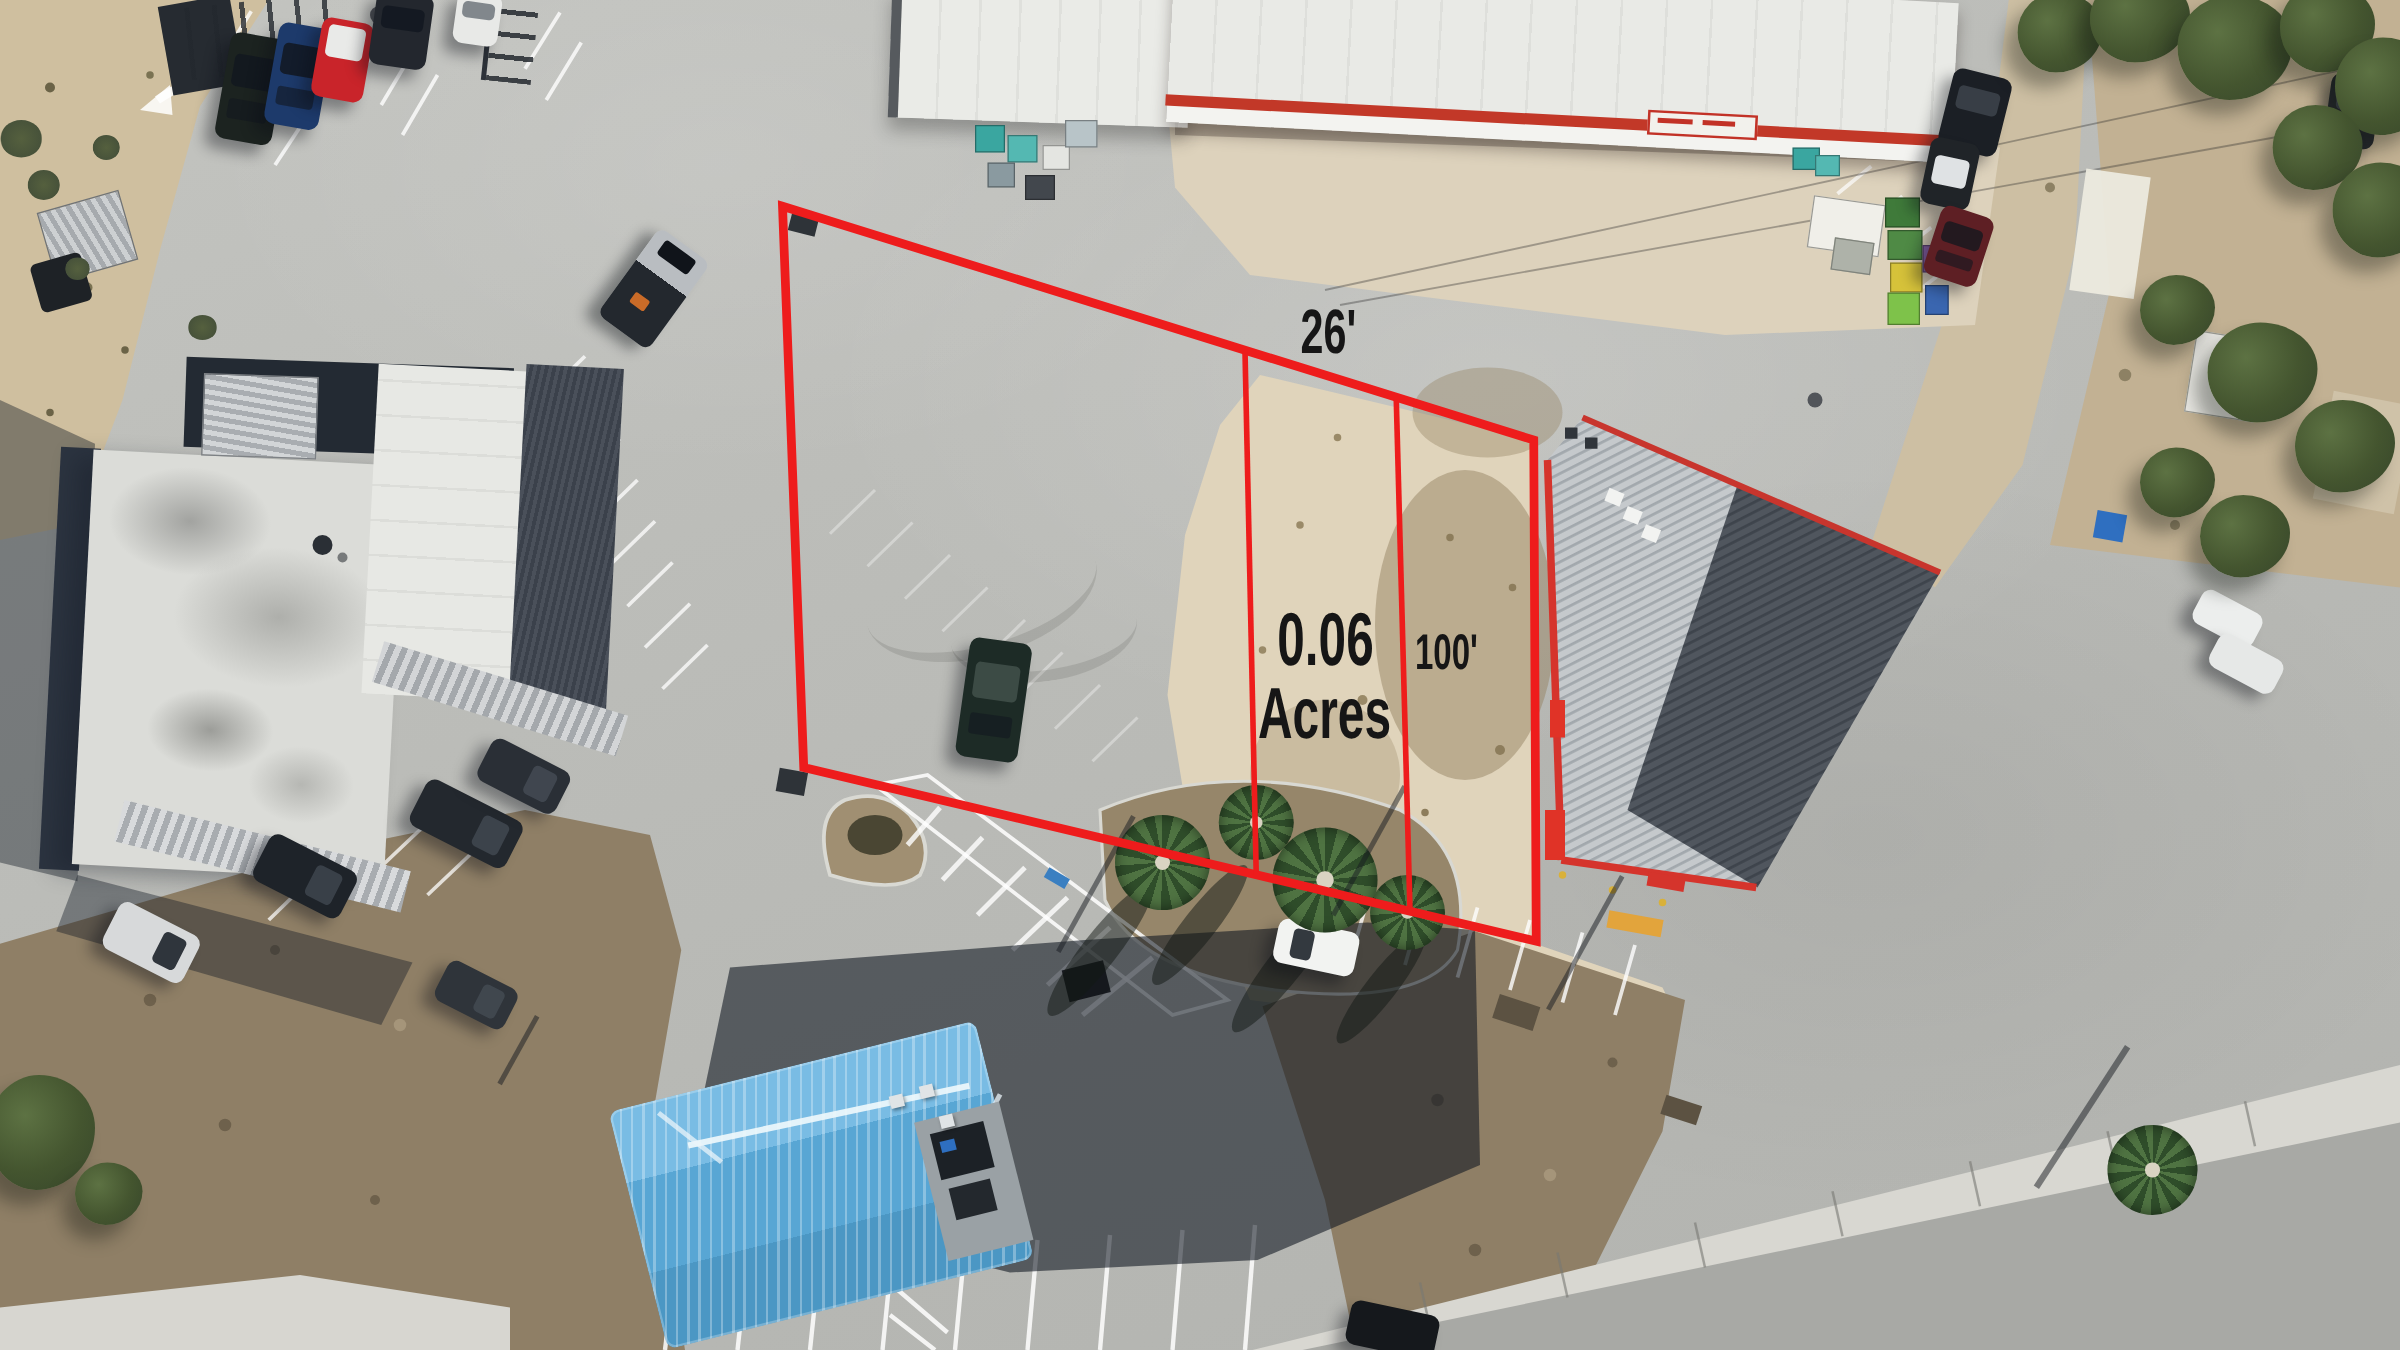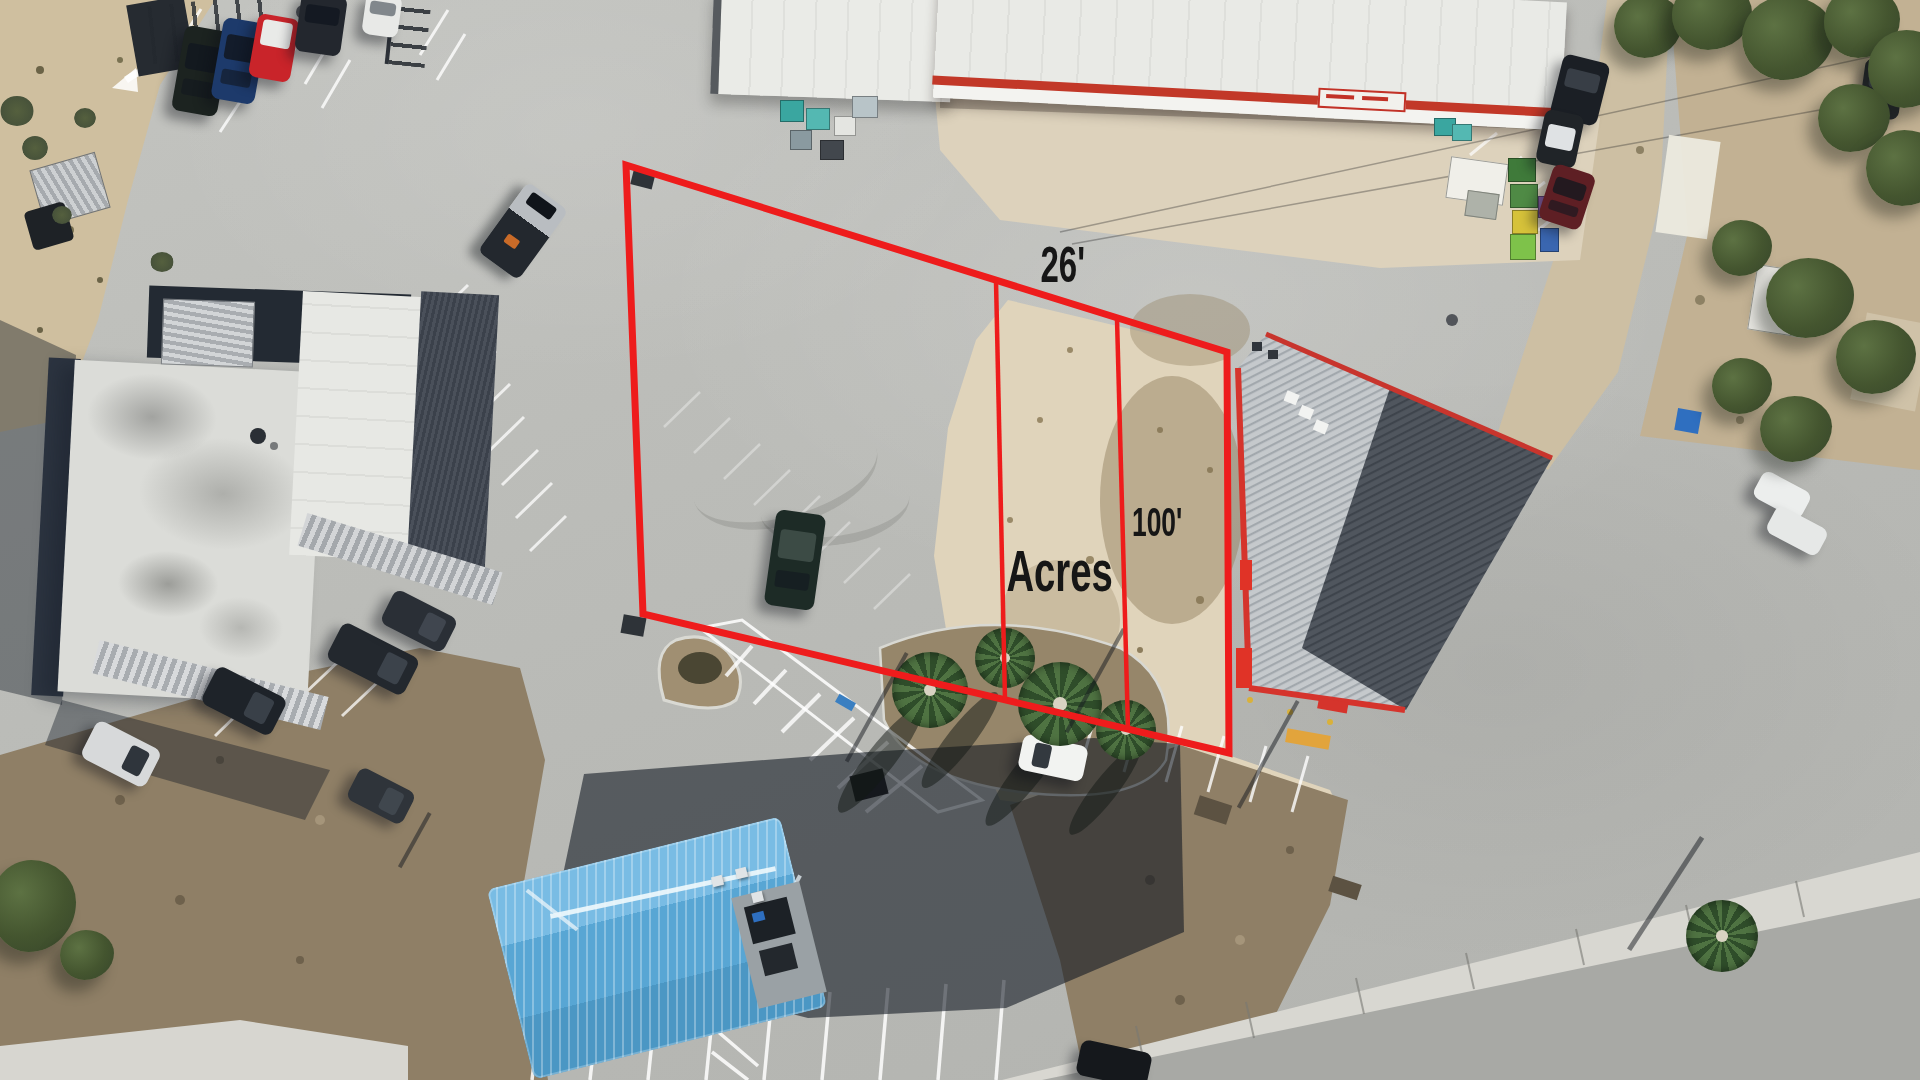--- a/index.html
+++ b/index.html
@@ -496,15 +496,16 @@
   <div class="streak" style="left:690px;top:424px;width:190px;height:92px;transform:rotate(-16deg);"></div>
   <div class="streak" style="left:760px;top:466px;width:150px;height:70px;transform:rotate(-8deg);"></div>
 
   <svg id="overlay-svg" width="1920" height="1080" viewBox="0 0 1920 1080">
     <polygon points="626,165 1227,352 1229,753 643,614" fill="none" stroke="#ee1c1c" stroke-width="7" stroke-linejoin="miter"></polygon>
     <line x1="996" y1="281" x2="1005" y2="700" stroke="#ee1c1c" stroke-width="4.5"></line>
     <line x1="1117" y1="319" x2="1128" y2="729" stroke="#ee1c1c" stroke-width="4.5"></line>
   </svg>
 
   <div class="lbl dark" style="left:1003px;top:240px;width:120px;font-size:50px;"><span class="cond">26'</span></div>
+  <div class="lbl dark" style="left:950px;top:482px;width:220px;font-size:60px;"><span class="cond">0.06</span></div>
   <div class="lbl dark" style="left:950px;top:542px;width:220px;font-size:58px;"><span class="cond">Acres</span></div>
   <div class="lbl dark" style="left:1097px;top:502px;width:120px;font-size:40px;"><span class="cond">100'</span></div>
 </div>
 
 </body></html>

